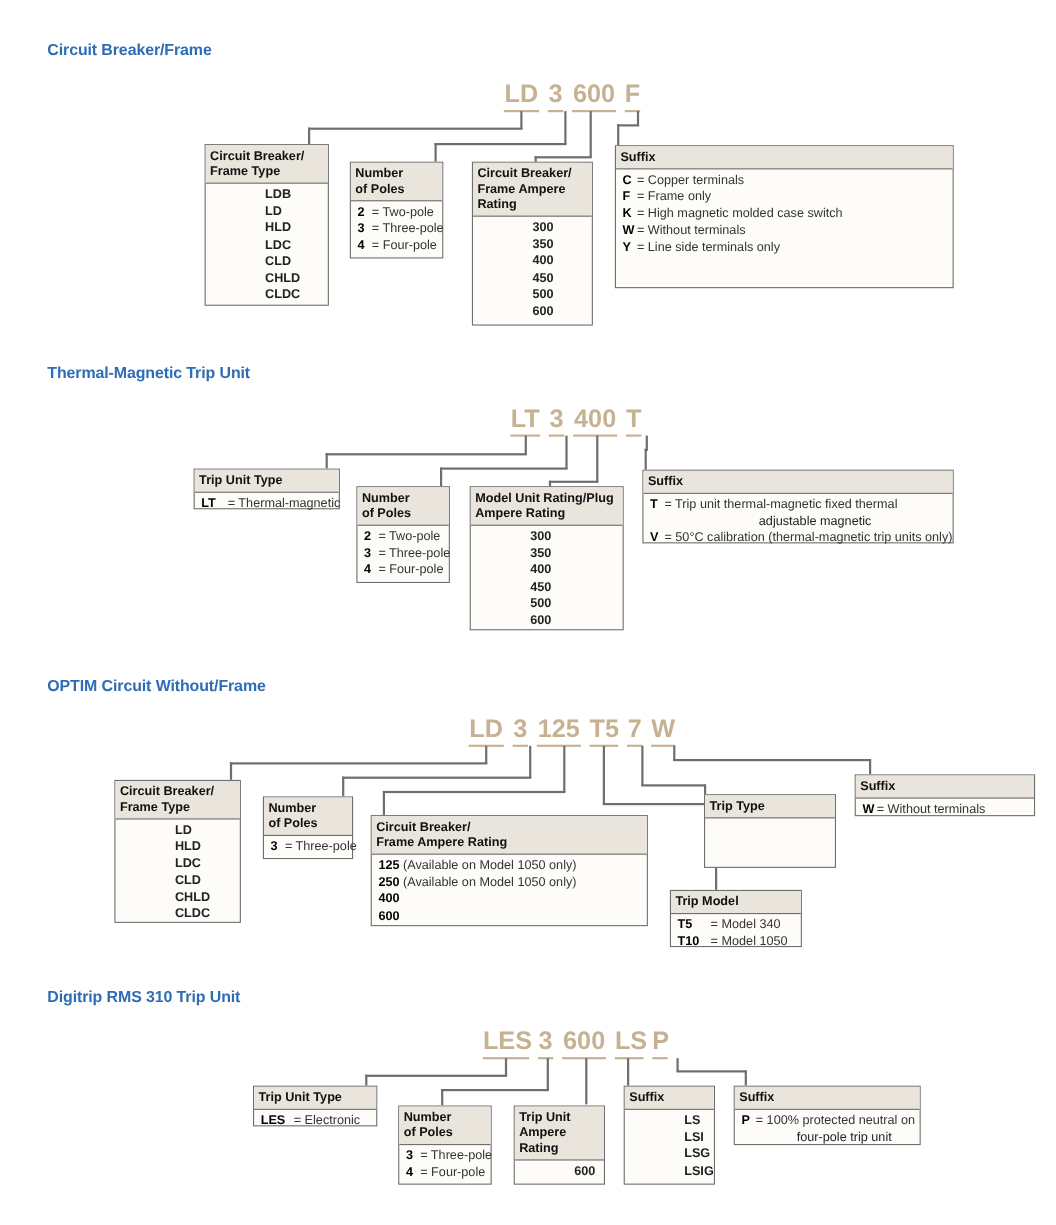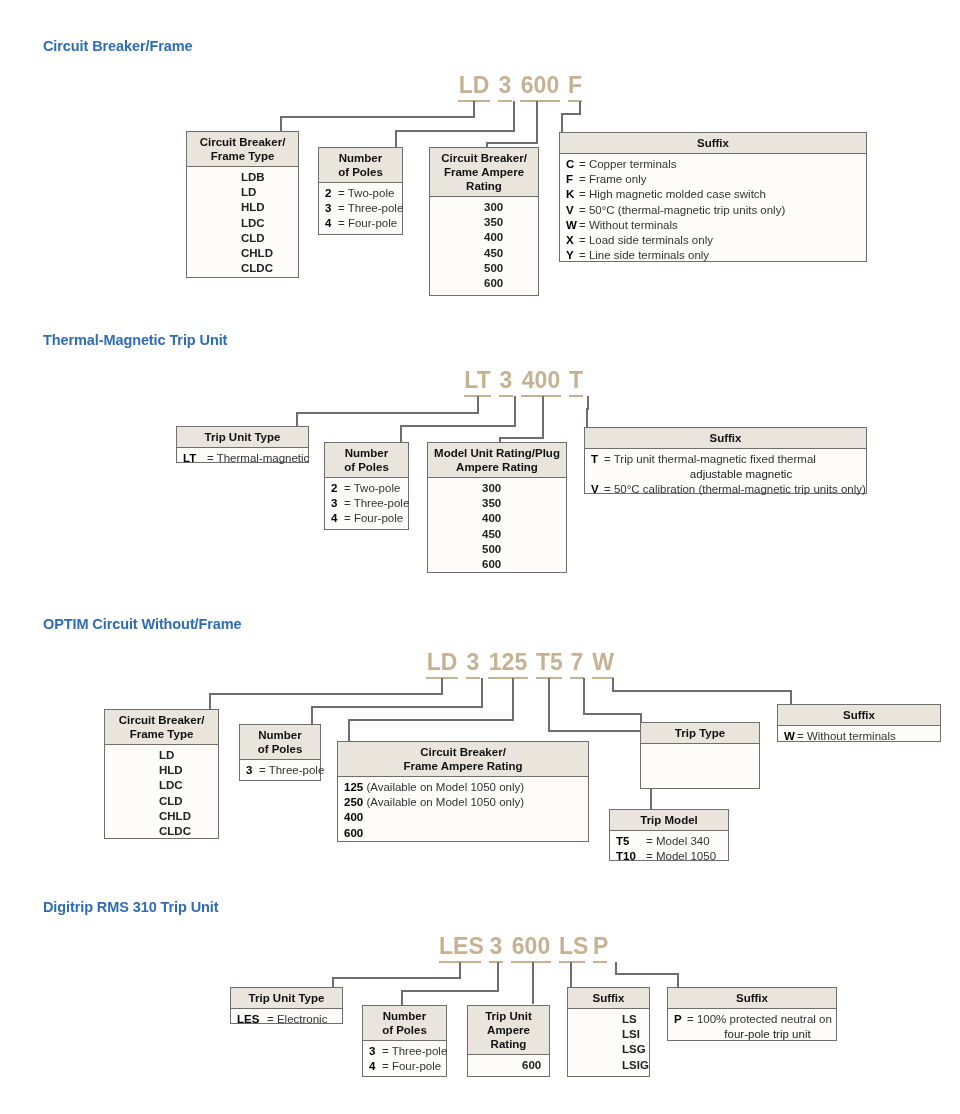--- a/index.html
+++ b/index.html
@@ -47,21 +47,20 @@
   
   .box {
     position: absolute;
     border: 1px solid #6e6e6e;
     background: #fdfcf9;
     box-sizing: border-box;
   }
   .box .bhead {
     background: #e9e5dc;
     border-bottom: 1px solid #6e6e6e;
-    text-align: center;
     font-weight: bold;
     font-size: 11.5px;
     line-height: 14px;
     padding: 3px 4px 3px 4px;
     color: #111;
   }
   .box .bbody {
     padding: 3px 6px 4px 6px;
     font-size: 11.5px;
     line-height: 15.2px;
@@ -166,23 +165,21 @@
 </div>
 
 <div class="box" style="left:547px; top:132px; width:308px; height:130px;">
   <div class="bhead">
     <div>Suffix</div>
   </div>
   <div class="bbody kv">
     <div class="row"><span class="k">C</span><span class="eq">= </span><span class="v">Copper terminals</span></div>
     <div class="row"><span class="k">F</span><span class="eq">= </span><span class="v">Frame only</span></div>
     <div class="row"><span class="k">K</span><span class="eq">= </span><span class="v">High magnetic molded case switch</span></div>
-    <div class="row"><span class="k">V</span><span class="eq">= </span><span class="v">50°C (thermal-magnetic trip units only)</span></div>
     <div class="row"><span class="k">W</span><span class="eq">= </span><span class="v">Without terminals</span></div>
-    <div class="row"><span class="k">X</span><span class="eq">= </span><span class="v">Load side terminals only</span></div>
     <div class="row"><span class="k">Y</span><span class="eq">= </span><span class="v">Line side terminals only</span></div>
   </div>
 </div>
 
 <div class="section-title" style="left:31px; top:332px;">Thermal-Magnetic Trip Unit</div>
 
 <div class="codeline" style="left:452px; top:367px;">
   <span class="seg" style="width:27px;">LT</span><span class="gap"></span><span class="seg" style="width:14px;">3</span><span class="gap"></span><span class="seg" style="width:40px;">400</span><span class="gap"></span><span class="seg" style="width:14px;">T</span>
 </div>
 

